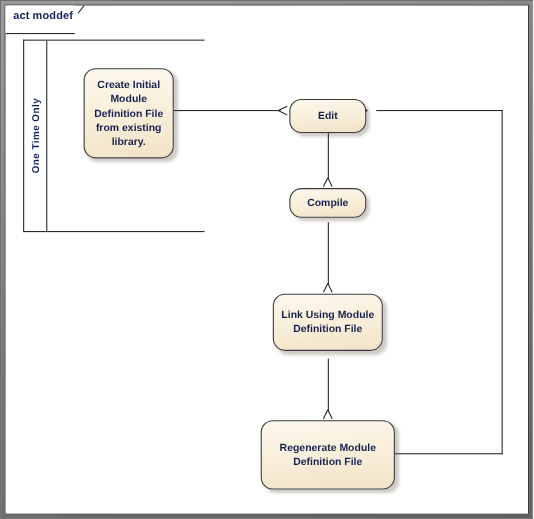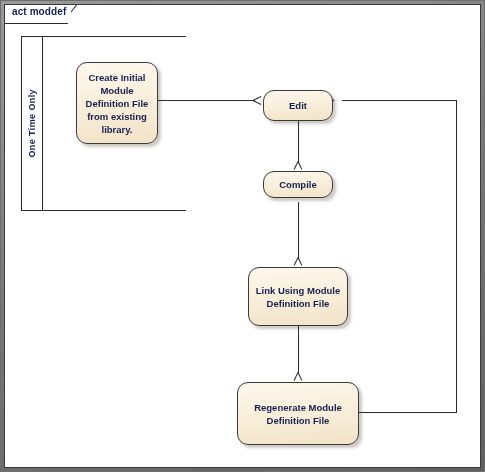--- a/index.html
+++ b/index.html
@@ -32,21 +32,21 @@
     width: 477px; height: 464px;
     box-sizing: border-box;
     border: 1px solid #3b3b3b;
     background: #ffffff;
   }
 
   
   .diagram-tab {
     position: absolute;
     left: 5px; top: 5px;
-    height: 19px;
+    height: 26px;
     box-sizing: border-box;
     background: #ffffff;
     display: flex;
     align-items: center;
     padding: 0 2px 6px 7px;
     border-bottom: 1px solid #2b2b2b;
     border-right: none;
     z-index: 6;
   }
   .diagram-tab-label {
@@ -200,21 +200,21 @@
   </div>
 
   <div class="node" style="left:263px; top:90px; width:70px; height:31px;">
     <span class="node-label">Edit</span>
   </div>
 
   <div class="node" style="left:263px; top:171px; width:70px; height:27px;">
     <span class="node-label">Compile</span>
   </div>
 
-  <div class="node" style="left:248px; top:267px; width:100px; height:59px;">
+  <div class="node" style="left:248px; top:267px; width:100px; height:52px;">
     <span class="node-label">Link Using Module
 Definition File</span>
   </div>
 
   <div class="node" style="left:237px; top:382px; width:122px; height:63px;">
     <span class="node-label">Regenerate Module
 Definition File</span>
   </div>
 
 </div>

